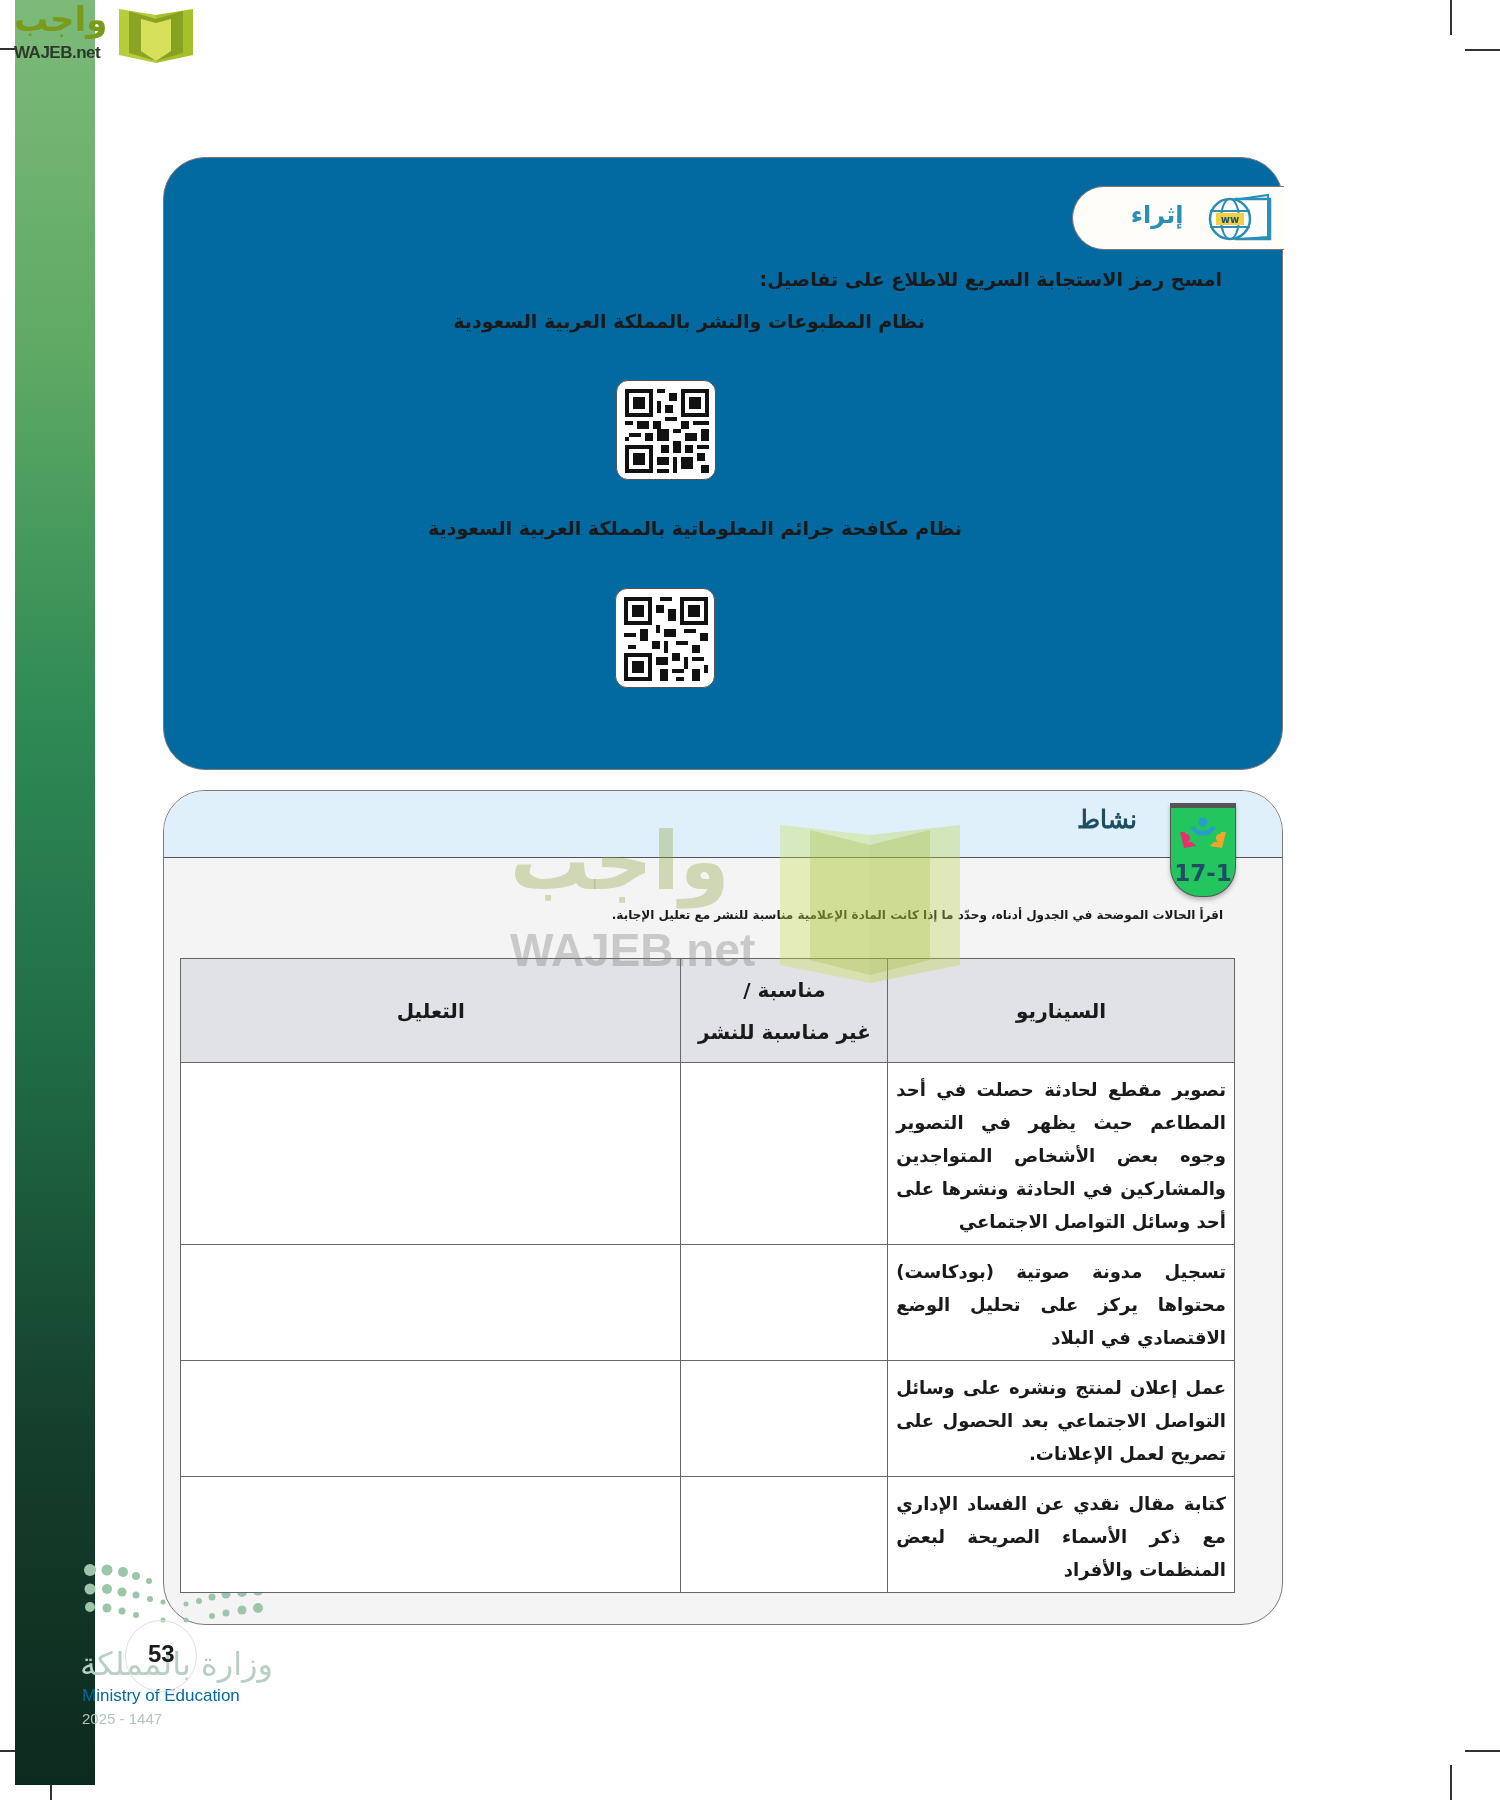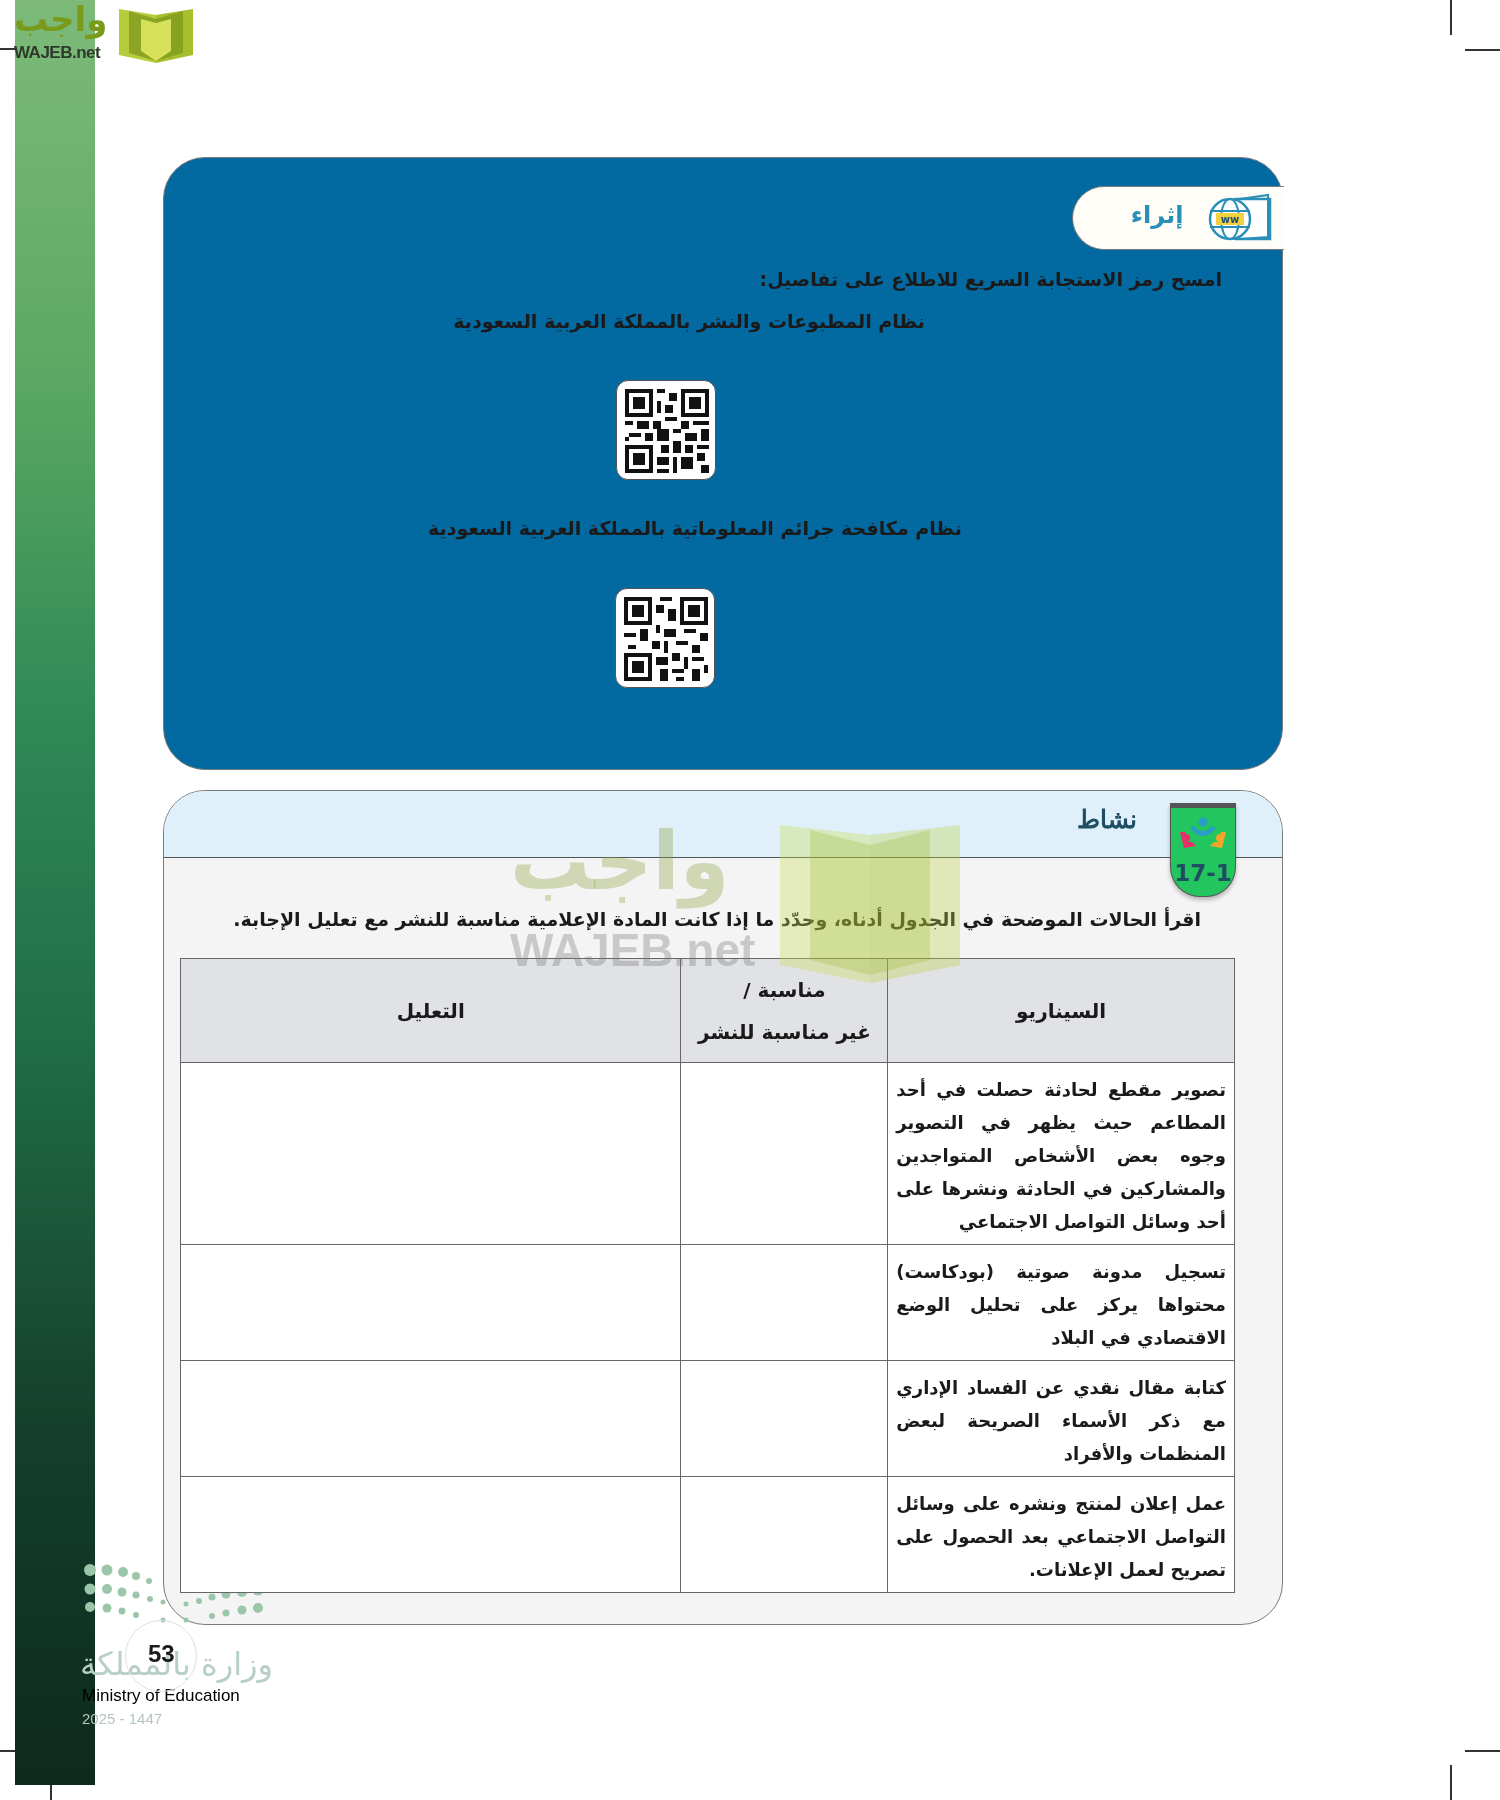--- a/index.html
+++ b/index.html
@@ -63,21 +63,21 @@
     border-radius:0 0 30px 30px; box-sizing:border-box; z-index:5;
     box-shadow:0 3px 4px rgba(0,0,0,0.25);
   }
   .badge .num {
     position:absolute; left:0; right:0; top:52px; text-align:center; font-size:23px; font-weight:bold;
     color:#1f4e63; font-family:"DejaVu Sans", sans-serif;
   }
   .badge svg { position:absolute; left:7px; top:6px; }
 
   .instruction {
-    position:absolute; right:299px; top:908px; font-size:19px; font-weight:bold; white-space:nowrap; direction:rtl;
+    position:absolute; right:277px; top:908px; font-size:12px; font-weight:bold; white-space:nowrap; direction:rtl;
   }
 
   table.act {
     position:absolute; left:180px; top:958px; width:1055px;
     border-collapse:collapse; direction:rtl; background:#fff; z-index:2;
   }
   table.act th, table.act td { border:1.5px solid #666; box-sizing:border-box; }
   table.act th {
     background:#e1e2e5; font-size:20px; font-weight:bold; height:104px; text-align:center; vertical-align:middle;
     line-height:42px;
@@ -91,21 +91,21 @@
   .watermark {
     position:absolute; left:500px; top:815px; width:500px; height:170px; pointer-events:none; z-index:4;
   }
   .watermark .wa { position:absolute; left:10px; top:0; font-size:80px; font-weight:bold; color:rgba(140,160,60,0.35); direction:rtl; }
   .watermark .en { position:absolute; left:10px; top:108px; font-size:46px; font-weight:bold; color:rgba(120,120,120,0.35); font-family:"Liberation Sans", sans-serif; }
   .watermark svg { position:absolute; left:270px; top:0; }
 
   .ministry { position:absolute; left:80px; top:1560px; width:200px; height:170px; }
   .ministry .dots { position:absolute; left:0; top:0; }
   .ministry .ar { position:absolute; left:0; top:85px; font-size:32px; color:#b8cfc4; direction:rtl; white-space:nowrap; }
-  .ministry .en { position:absolute; left:2px; top:126px; font-size:17px; color:#000000; font-family:"Liberation Sans", sans-serif; }
+  .ministry .en { position:absolute; left:2px; top:126px; font-size:17px; color:#0369a1; font-family:"Liberation Sans", sans-serif; }
   .ministry .yr { position:absolute; left:2px; top:150px; font-size:15px; color:#b5c4bd; font-family:"Liberation Sans", sans-serif; }
   .page-num {
     position:absolute; left:148px; top:1640px; font-size:24px; font-weight:bold; color:#1a1a1a;
     font-family:Liberation Sans, sans-serif;
   }
   .page-ring { position:absolute; left:125px; top:1620px; width:70px; height:70px; border:1.5px solid #e0e0e0; border-radius:50%; }
 </style>
 </head>
 <body>
 
@@ -274,26 +274,26 @@
       <td class="scenario">تصوير مقطع لحادثة حصلت في أحد المطاعم حيث يظهر في التصوير وجوه بعض الأشخاص المتواجدين والمشاركين في الحادثة ونشرها على أحد وسائل التواصل الاجتماعي</td>
       <td></td>
       <td></td>
     </tr>
     <tr style="height:113px;">
       <td class="scenario">تسجيل مدونة صوتية (بودكاست) محتواها يركز على تحليل الوضع الاقتصادي في البلاد</td>
       <td></td>
       <td></td>
     </tr>
     <tr style="height:113px;">
+      <td class="scenario">عمل إعلان لمنتج ونشره على وسائل التواصل الاجتماعي بعد الحصول على تصريح لعمل الإعلانات.</td>
+      <td></td>
+      <td></td>
+    </tr>
+    <tr style="height:113px;">
       <td class="scenario">كتابة مقال نقدي عن الفساد الإداري مع ذكر الأسماء الصريحة لبعض المنظمات والأفراد</td>
-      <td></td>
-      <td></td>
-    </tr>
-    <tr style="height:113px;">
-      <td class="scenario">عمل إعلان لمنتج ونشره على وسائل التواصل الاجتماعي بعد الحصول على تصريح لعمل الإعلانات.</td>
       <td></td>
       <td></td>
     </tr>
   </tbody>
 </table>
 
 <div class="watermark">
   <span class="wa">واجب</span>
   <span class="en">WAJEB.net</span>
   <svg width="200" height="170" viewBox="0 0 200 170">

